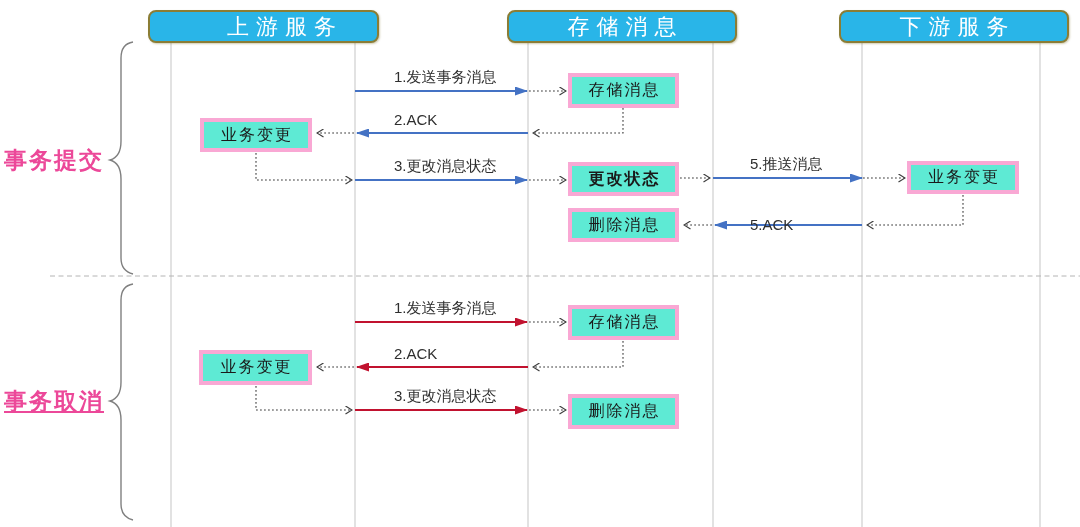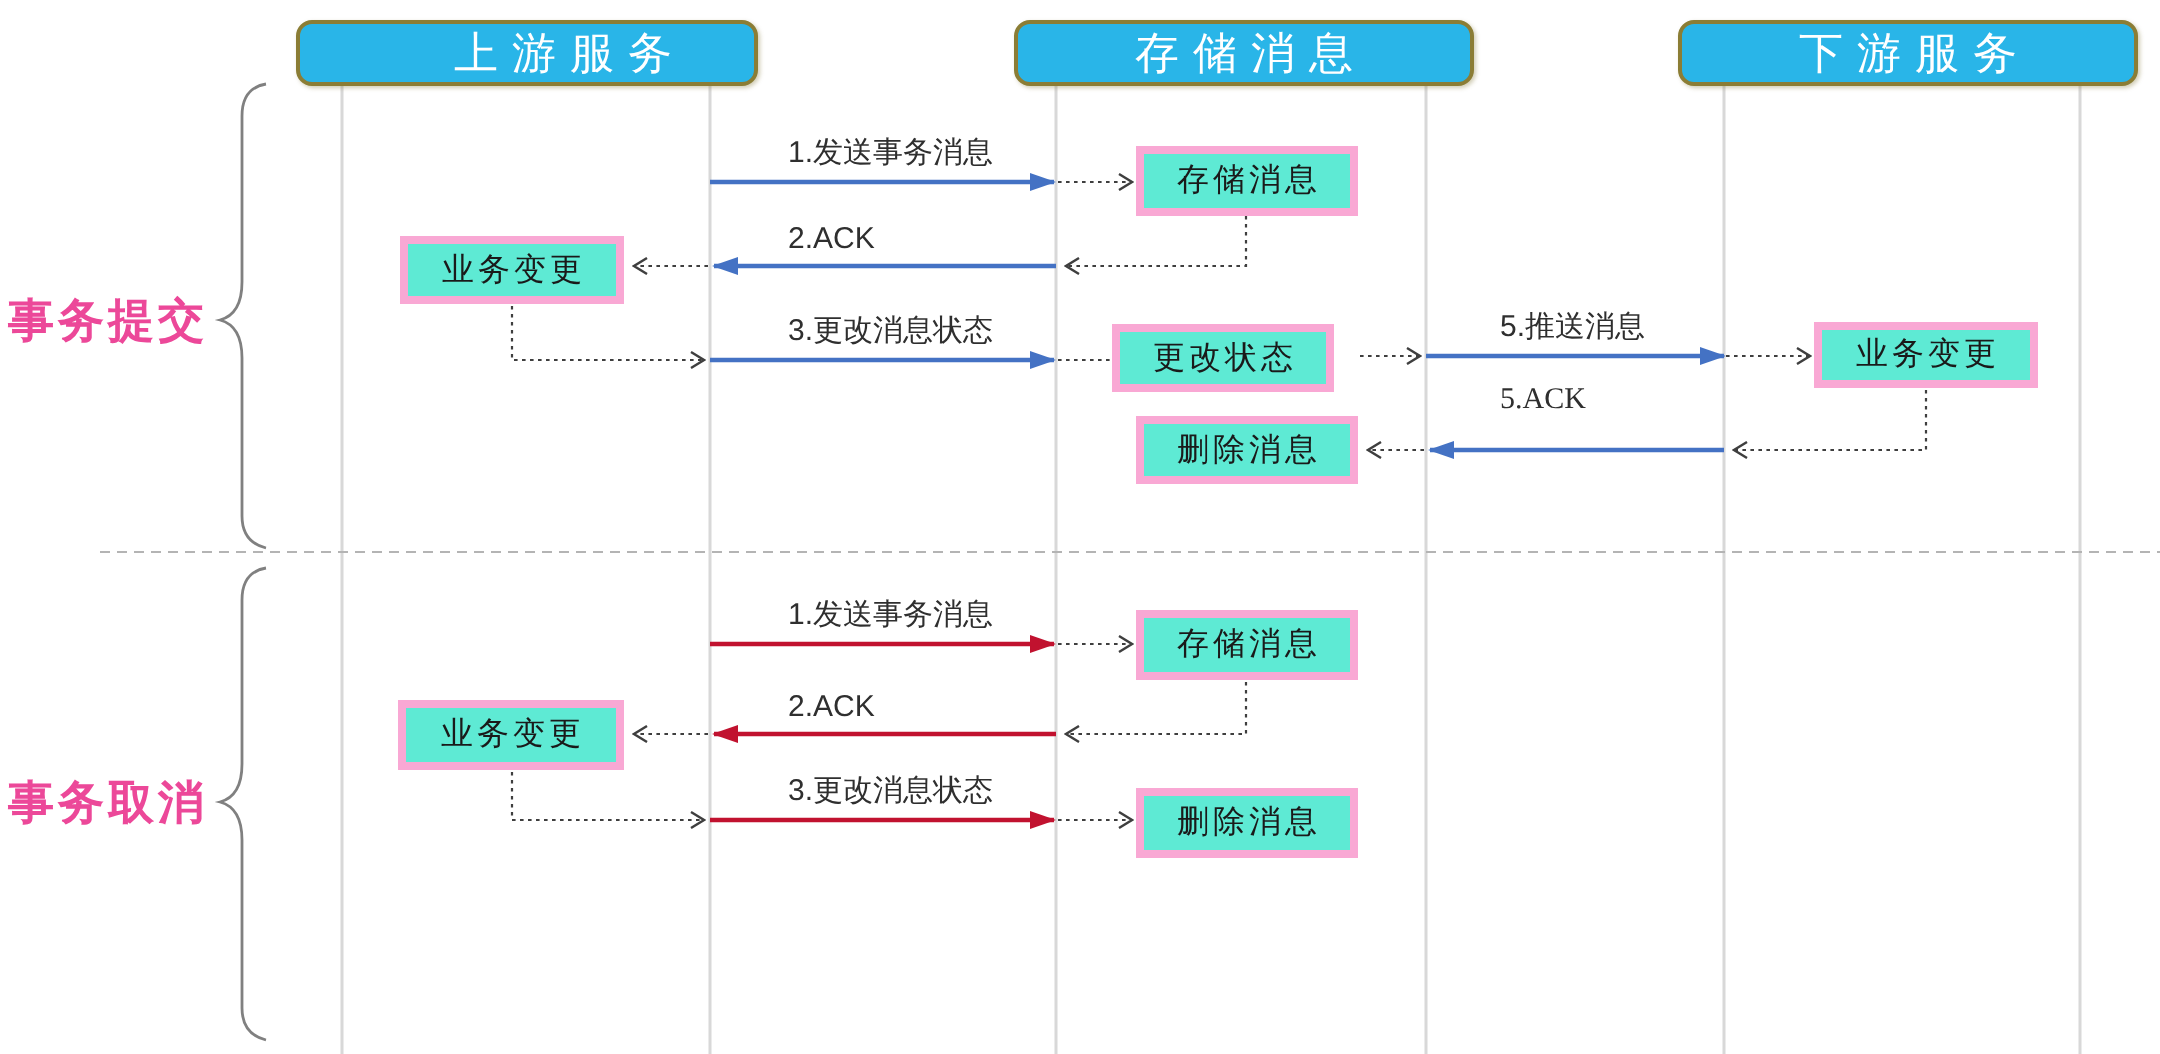--- a/index.html
+++ b/index.html
@@ -92,35 +92,35 @@
       <line x1="528" y1="367" x2="357" y2="367"></line>
       <line x1="355" y1="410" x2="527" y2="410"></line>
     </g>
   </svg>
 
   <div class="hdr" style="left:148px;top:10px;width:231px;padding-left:36px;">上游服务</div>
   <div class="hdr" style="left:507px;top:10px;width:230px;">存储消息</div>
   <div class="hdr" style="left:839px;top:10px;width:230px;">下游服务</div>
 
   <div class="slabel" style="left:4px;top:148px;">事务提交</div>
-  <div class="slabel" style="left:4px;top:389px;">事务取消</div>
+  <div class="slabel" style="left:4px;top:389px;text-decoration:underline;">事务取消</div>
 
   <div class="mlabel" style="left:363px;top:68px;">1.发送事务消息</div>
   <div class="mlabel" style="left:363px;top:111px;">2.ACK</div>
   <div class="mlabel" style="left:363px;top:157px;">3.更改消息状态</div>
   <div class="mlabel" style="left:719px;top:155px;">5.推送消息</div>
-  <div class="mlabel" style="left:719px;top:191px;font-family:Liberation Serif, serif;">5.ACK</div>
+  <div class="mlabel" style="left:719px;top:216px;">5.ACK</div>
 
   <div class="mlabel" style="left:363px;top:299px;">1.发送事务消息</div>
   <div class="mlabel" style="left:363px;top:345px;">2.ACK</div>
   <div class="mlabel" style="left:363px;top:387px;">3.更改消息状态</div>
 
   <div class="abox" style="left:200px;top:118px;width:112px;height:34px;">业务变更</div>
   <div class="abox" style="left:568px;top:73px;width:111px;height:35px;">存储消息</div>
-  <div class="abox" style="left:556px;top:162px;width:111px;height:34px;">更改状态</div>
+  <div class="abox" style="left:568px;top:162px;width:111px;height:34px;font-weight:bold;">更改状态</div>
   <div class="abox" style="left:568px;top:208px;width:111px;height:34px;">删除消息</div>
   <div class="abox" style="left:907px;top:161px;width:112px;height:33px;">业务变更</div>
 
   <div class="abox" style="left:199px;top:350px;width:113px;height:35px;">业务变更</div>
   <div class="abox" style="left:568px;top:305px;width:111px;height:35px;">存储消息</div>
   <div class="abox" style="left:568px;top:394px;width:111px;height:35px;">删除消息</div>
 
 </div>
 
 </body></html>

